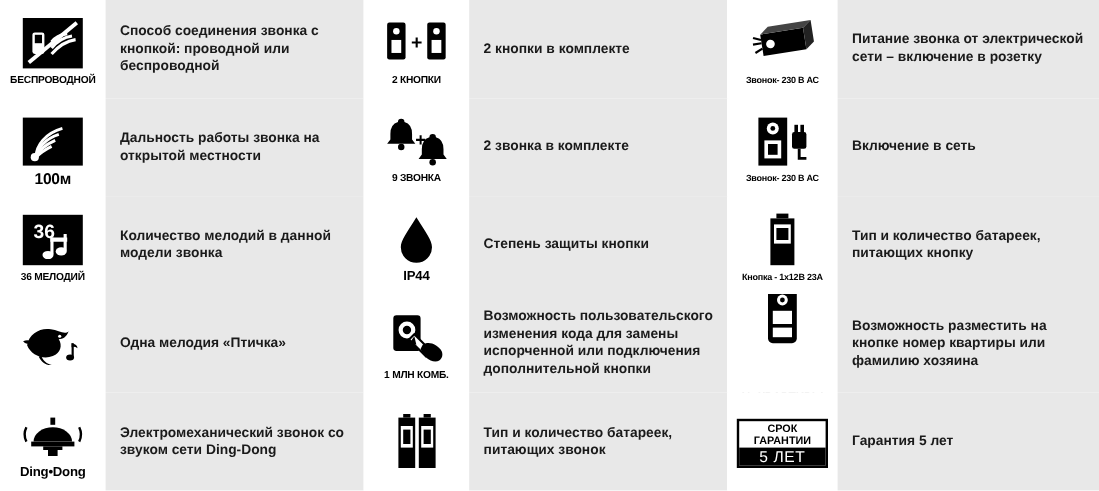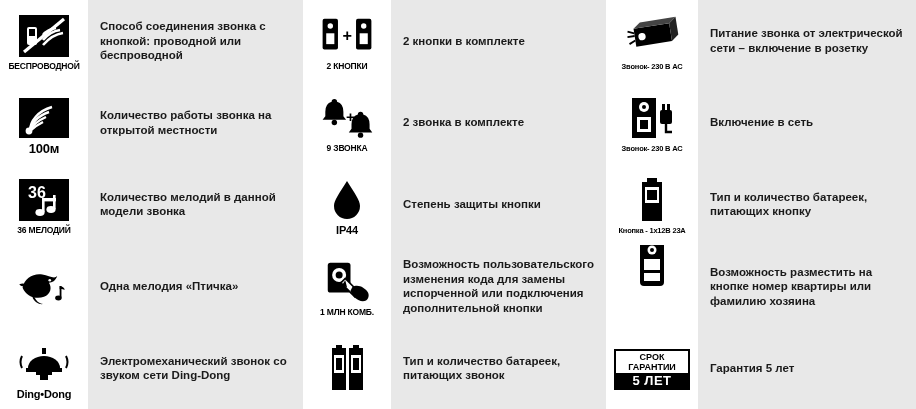--- a/index.html
+++ b/index.html
@@ -83,21 +83,21 @@
     font-weight: bold;
     color: #000;
     text-align: center;
     line-height: 10px;
     padding: 1px 0 1px 0;
   }
   .warranty .w-bot {
     background: #000;
     color: #fff;
     font-size: 13px;
-    font-weight: bold;
+    font-weight: normal;
     width: 100%;
     text-align: center;
     line-height: 15px;
     letter-spacing: 0.5px;
   }
 </style>
 </head>
 <body>
 
 <div id="sheet">
@@ -165,21 +165,21 @@
             <path d="M12 34 C12 24 20 14 34 10"></path>
             <path d="M12 34 C13 27 19 19 31 15"></path>
             <path d="M12 34 C14 29 19 24 28 20"></path>
             <path d="M12 34 C15 31 19 28 25 25"></path>
           </g>
           <circle cx="11" cy="34" r="3.4" fill="#fff"></circle>
         </svg>
       </div>
       <div class="icon-caption" style="font-size:13px;">100м</div>
     </div>
-    <div class="cell text-cell">Количество работы звонка на открытой местности</div>
+    <div class="cell text-cell">Дальность работы звонка на открытой местности</div>
 
     <div class="cell icon-cell">
       <div class="icon-box">
         <svg width="62" height="48" viewBox="0 0 62 48">
           <g fill="#000">
             <path d="M14 6 a3 3 0 0 1 6 0 q7 2 7 11 v5 l3 4 H4 l3-4 v-5 q0-9 7-11 z"></path>
             <circle cx="17" cy="29" r="3"></circle>
           </g>
           <text x="30" y="28" font-family="Liberation Sans" font-size="17" font-weight="bold" fill="#000">+</text>
           <g fill="#000" transform="translate(29,14)">

